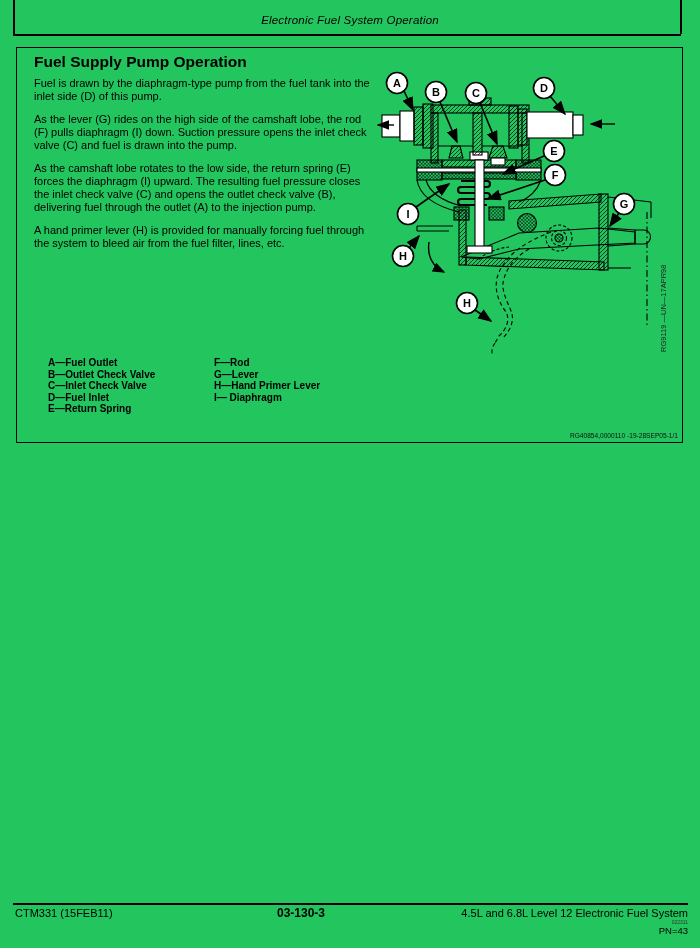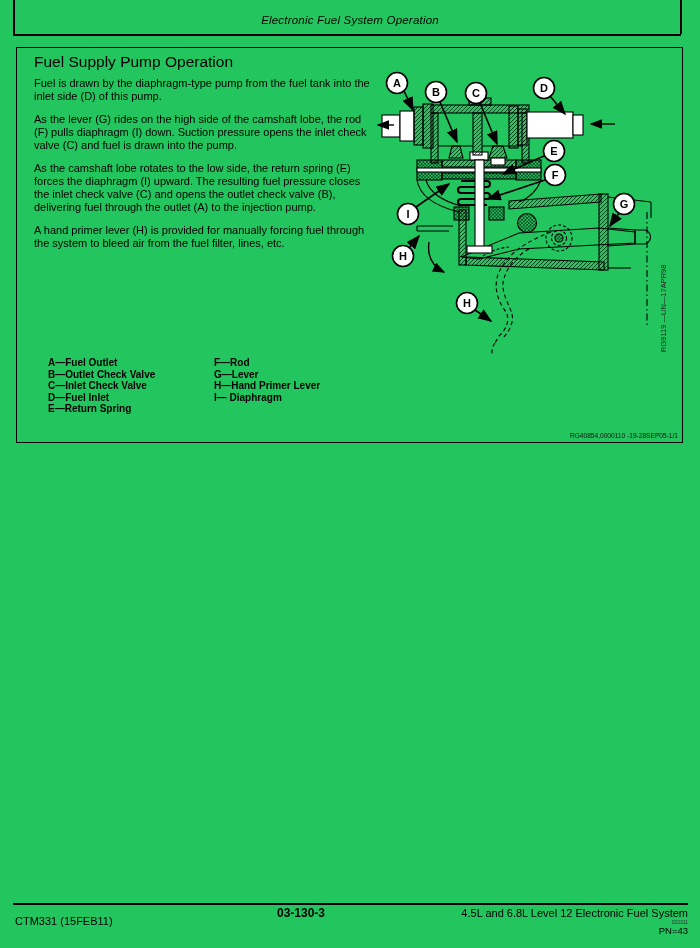--- a/index.html
+++ b/index.html
@@ -13,33 +13,33 @@
     position:absolute;left:0;top:14px;width:700px;text-align:center;
     font-style:italic;font-size:11.5px;letter-spacing:.2px;
   }
   
   .content-box{
     position:absolute;left:16px;top:47px;width:667px;height:396px;
     border:1.6px solid #000;box-sizing:border-box;
   }
   .section-title{
     position:absolute;left:17px;top:5px;margin:0;
-    font-size:15.5px;font-weight:normal;
+    font-size:15.5px;font-weight:bold;
   }
   .textcol{position:absolute;left:17px;top:29px;width:336px;}
   .textcol p{margin:0 0 10px 0;font-size:11px;line-height:13px;}
   .legend{position:absolute;top:309px;font-size:10px;font-weight:bold;line-height:11.6px;}
   .legend-col1{left:31px;}
   .legend-col2{left:184px;margin-left:13px;}
   .ref-code{
     position:absolute;right:4px;bottom:3px;font-size:6.6px;color:#111;
   }
   .figure{position:absolute;left:352px;top:12px;}
   
-  .footer-left{position:absolute;left:15px;top:907px;font-size:11px;margin-top:8px;}
+  .footer-left{position:absolute;left:15px;top:907px;font-size:11px;}
   .footer-center{position:absolute;left:0;top:906px;width:602px;text-align:center;font-size:12px;font-weight:bold;}
   .footer-right{position:absolute;right:12px;top:907px;font-size:11px;text-align:left;}
   .footer-tiny{position:absolute;right:12px;top:919px;font-size:5px;color:#333;}
   .footer-pn{position:absolute;right:12px;top:925px;font-size:9.5px;}
 </style>
 </head>
 <body>
 
 <div class="page">
 

